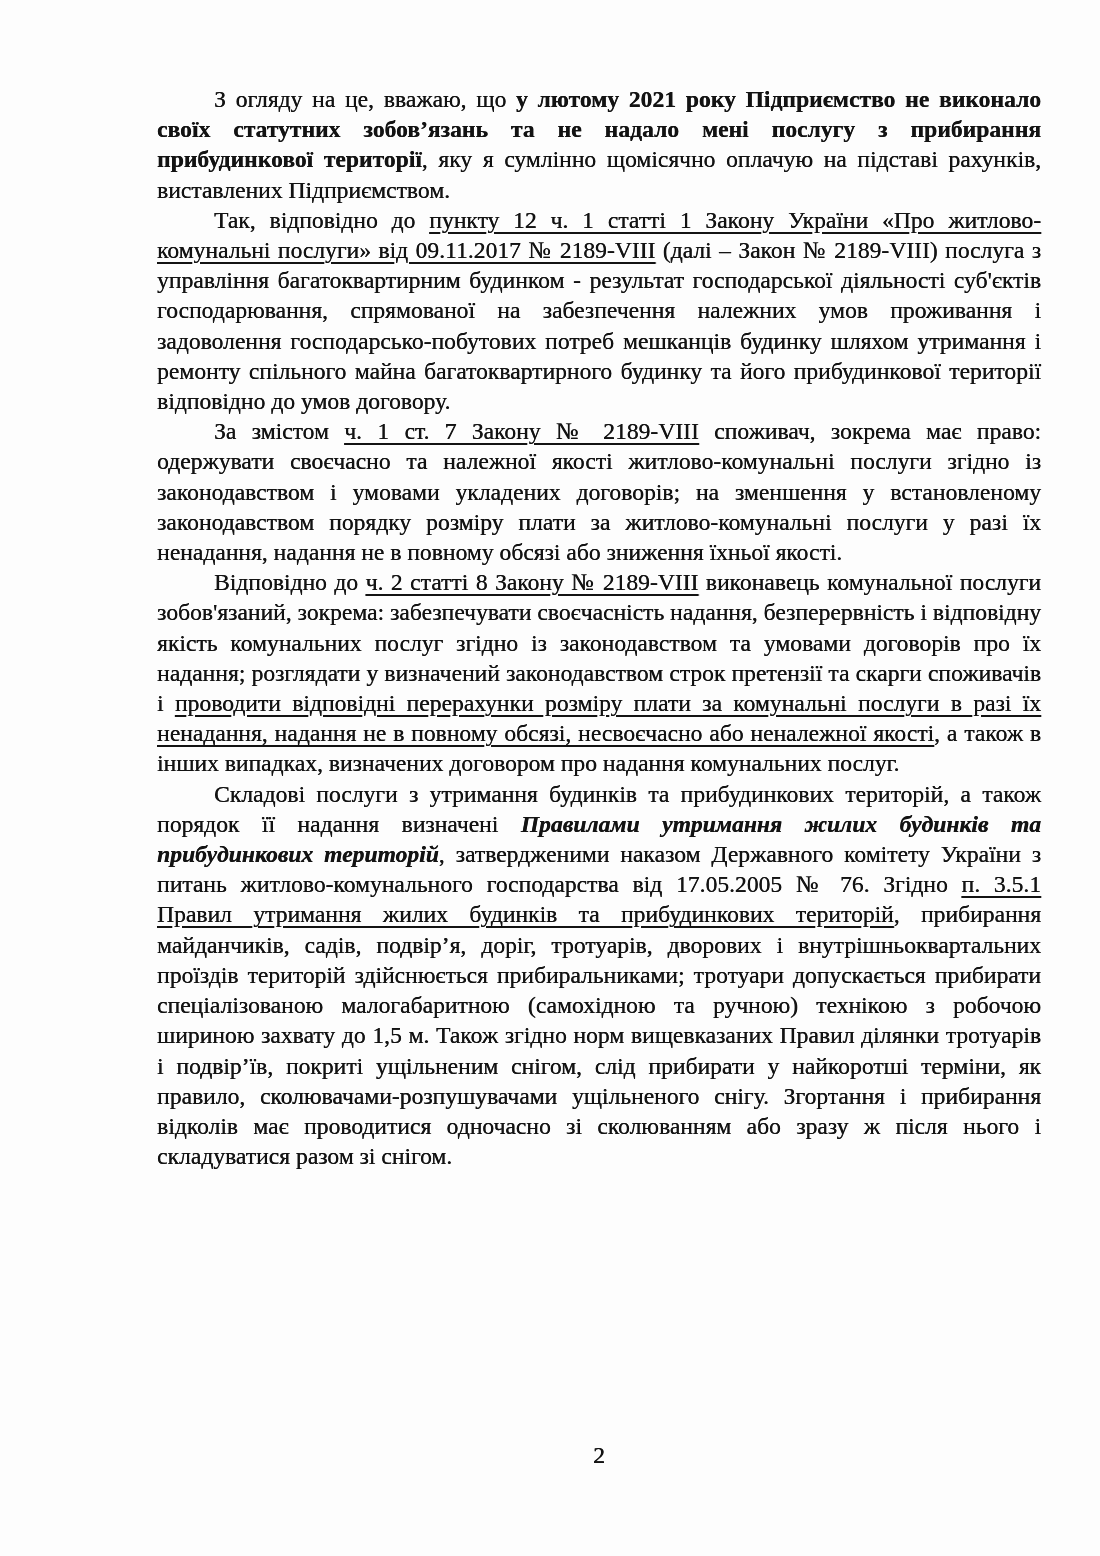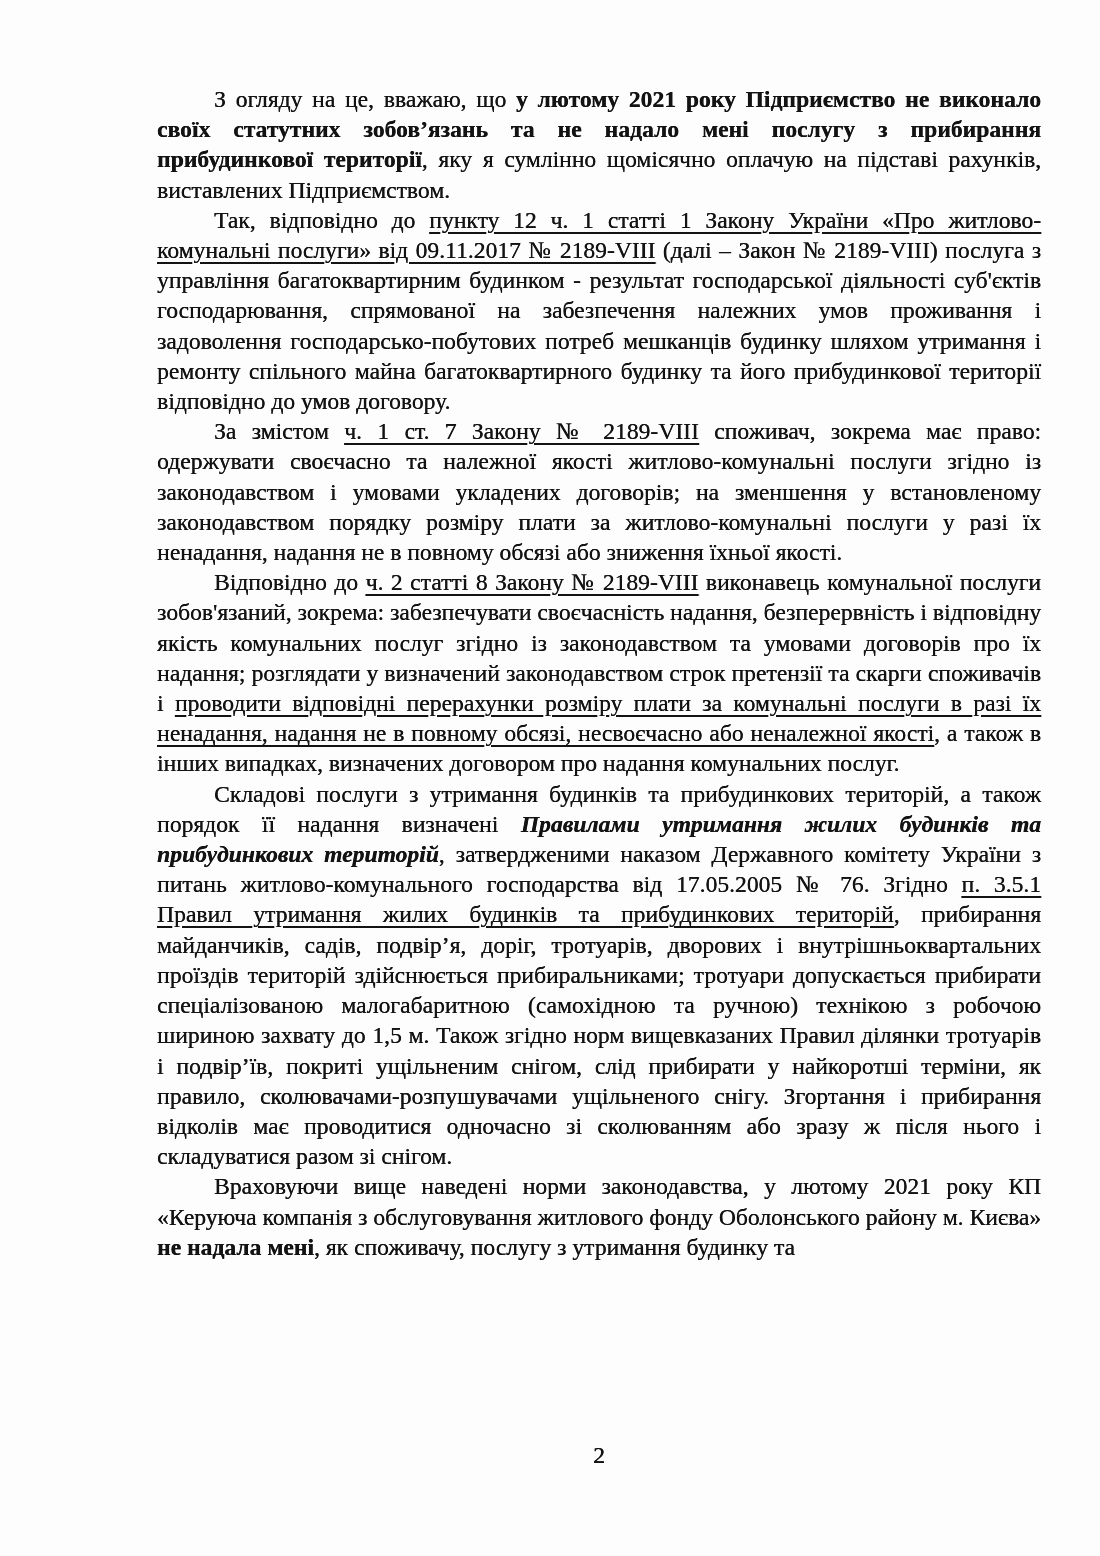--- a/index.html
+++ b/index.html
@@ -55,16 +55,15 @@
 </head>
 <body>
 
 <div class="page">
   <div class="doc">
       <p class="para"><span>З огляду на це, вважаю, що </span><span class="b">у лютому 2021 року Підприємство не виконало своїх статутних зобов’язань та не надало мені послугу з прибирання прибудинкової території</span><span>, яку я сумлінно щомісячно оплачую на підставі рахунків, виставлених Підприємством.</span></p>
       <p class="para"><span>Так, відповідно до </span><span class="u">пункту 12 ч. 1 статті 1 Закону України «Про житлово-комунальні послуги» від 09.11.2017 № 2189-VIII</span><span> (далі – Закон № 2189-VIII) послуга з управління багатоквартирним будинком - результат господарської діяльності суб'єктів господарювання, спрямованої на забезпечення належних умов проживання і задоволення господарсько-побутових потреб мешканців будинку шляхом утримання і ремонту спільного майна багатоквартирного будинку та його прибудинкової території відповідно до умов договору.</span></p>
       <p class="para"><span>За змістом </span><span class="u">ч. 1 ст. 7 Закону № 2189-VIII</span><span> споживач, зокрема має право: одержувати своєчасно та належної якості житлово-комунальні послуги згідно із законодавством і умовами укладених договорів; на зменшення у встановленому законодавством порядку розміру плати за житлово-комунальні послуги у разі їх ненадання, надання не в повному обсязі або зниження їхньої якості.</span></p>
       <p class="para"><span>Відповідно до </span><span class="u">ч. 2 статті 8 Закону № 2189-VIII</span><span> виконавець комунальної послуги зобов'язаний, зокрема: забезпечувати своєчасність надання, безперервність і відповідну якість комунальних послуг згідно із законодавством та умовами договорів про їх надання; розглядати у визначений законодавством строк претензії та скарги споживачів і </span><span class="u">проводити відповідні перерахунки розміру плати за комунальні послуги в разі їх ненадання, надання не в повному обсязі, несвоєчасно або неналежної якості</span><span>, а також в інших випадках, визначених договором про надання комунальних послуг.</span></p>
       <p class="para"><span>Складові послуги з утримання будинків та прибудинкових територій, а також порядок її надання визначені </span><span class="b i">Правилами утримання жилих будинків та прибудинкових територій</span><span>, затвердженими наказом Державного комітету України з питань житлово-комунального господарства від 17.05.2005 № 76. Згідно </span><span class="u">п. 3.5.1 Правил утримання жилих будинків та прибудинкових територій</span><span>, прибирання майданчиків, садів, подвір’я, доріг, тротуарів, дворових і внутрішньоквартальних проїздів територій здійснюється прибиральниками; тротуари допускається прибирати спеціалізованою малогабаритною (самохідною та ручною) технікою з робочою шириною захвату до 1,5 м. Також згідно норм вищевказаних Правил ділянки тротуарів і подвір’їв, покриті ущільненим снігом, слід прибирати у найкоротші терміни, як правило, сколювачами-розпушувачами ущільненого снігу. Згортання і прибирання відколів має проводитися одночасно зі сколюванням або зразу ж після нього і складуватися разом зі снігом.</span></p>
-      <p class="para"><span>Враховуючи вище наведені норми законодавства, у лютому 2021 року КП «Керуюча компанія з обслуговування житлового фонду Оболонського району м. Києва» </span><span class="b">не надала мені</span><span>, як споживачу, послугу з утримання будинку та</span></p>
     </div>
   <div class="page-number">2</div>
 </div>
 
 </body></html>

